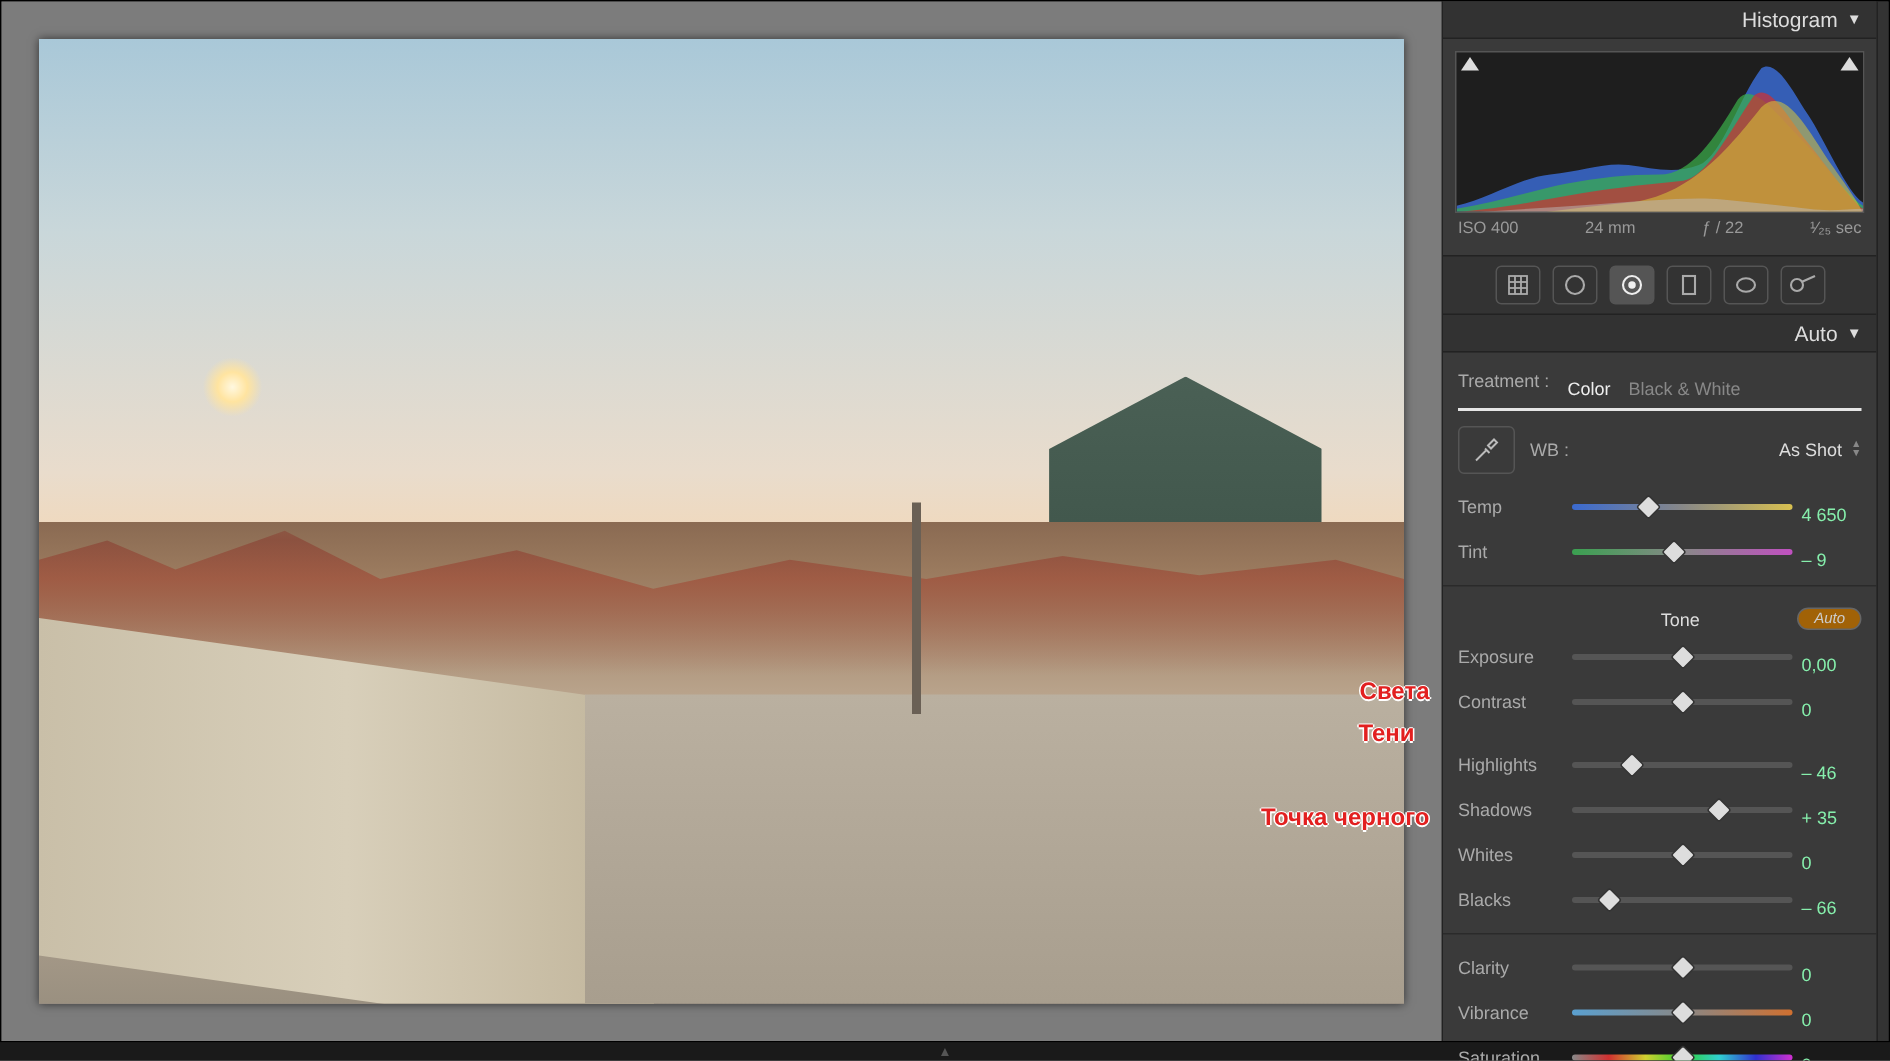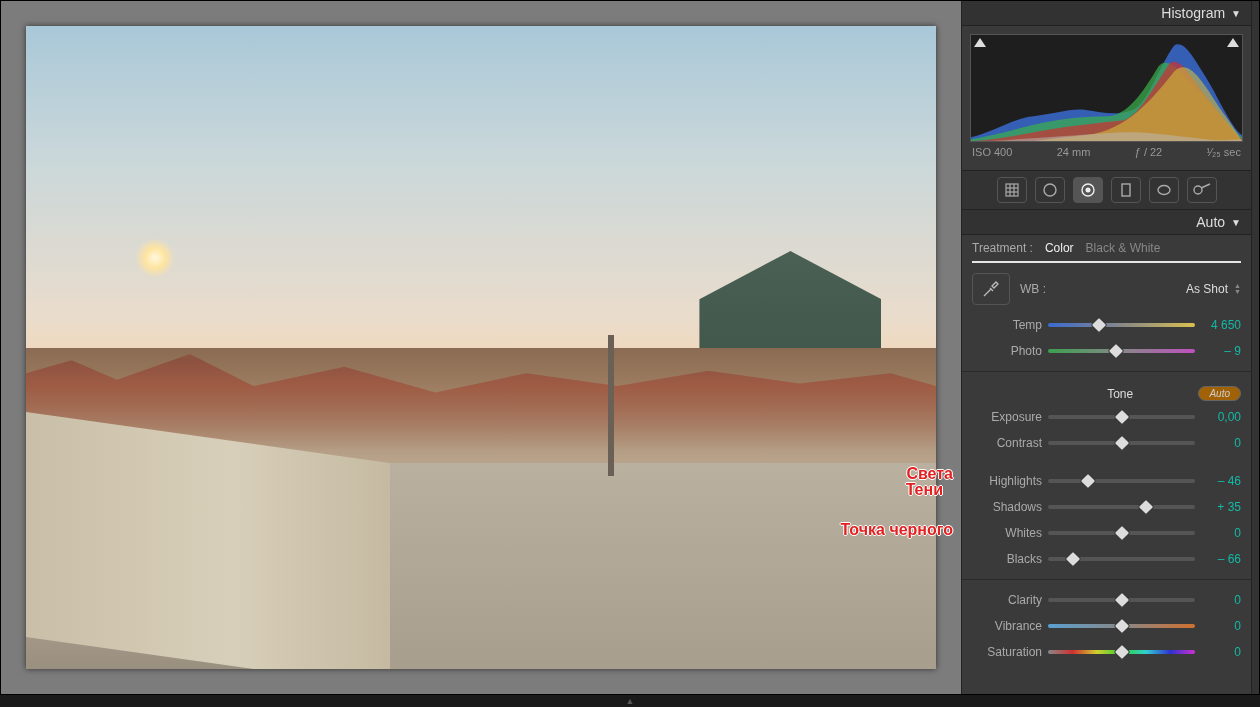--- a/index.html
+++ b/index.html
@@ -29,35 +29,35 @@
   .hist-clip.l{left:3px}.hist-clip.r{right:3px}
   .hist-svg{position:absolute;inset:0;}
   .hist-meta{display:flex;justify-content:space-between;color:#999;font-size:11px;padding:4px 2px;}
   .hist-orig{display:flex;align-items:center;gap:6px;color:#999;font-size:11px;padding:2px 2px 6px;}
   .hist-orig .cb{width:10px;height:10px;border:1px solid #777;}
   .toolstrip{display:flex;gap:8px;justify-content:center;align-items:center;padding:6px 8px;background:#333;border-top:1px solid #222;border-bottom:1px solid #222;}
   .tool{width:30px;height:26px;border:1px solid #555;border-radius:4px;display:flex;align-items:center;justify-content:center;color:#aaa;cursor:pointer;}
   .tool.active{background:#555;color:#eee;}
   .basic{padding:0 10px 8px 10px;display:flex;flex-direction:column;gap:6px;}
   .row{display:flex;align-items:center;gap:6px;min-height:20px;}
-  .row .lab{flex:0 0 70px;text-align:right;color:#aaa;}
+  .row .lab{flex:0 0 70px;text-align:left;color:#aaa;}
   .row .slider{flex:1;position:relative;height:12px;}
-  .row .val{flex:0 0 40px;text-align:right;color:#14b8a6;}
+  .row .val{flex:0 0 40px;color:#86efac;margin-top:10px;}
   .track{position:absolute;left:0;right:0;top:50%;height:4px;background:#555;border-radius:2px;transform:translateY(-50%);}
   .track.temp{background:linear-gradient(to right,#3a6ad0,#888,#d8c050);}
   .track.tint{background:linear-gradient(to right,#3aa050,#888,#c050c0);}
   .track.vib{background:linear-gradient(to right,#5aa0d0,#888,#d07030);}
   .track.sat{background:linear-gradient(to right,#888,#d03030,#d0d030,#30d030,#30d0d0,#3030d0,#d030d0);}
   .knob{position:absolute;top:50%;width:12px;height:12px;background:#ddd;border:1px solid #333;border-radius:2px;transform:translate(-50%,-50%) rotate(45deg);}
   .subhead{display:flex;justify-content:space-between;align-items:center;color:#ddd;padding-top:4px;}
   .subhead.center{justify-content:center;}
   .autobtn{background:#a16207;border:1px solid #666;border-radius:8px;padding:1px 10px;color:#ccc;cursor:pointer;font-size:10px;font-style:italic;}
   .treatment{display:flex;align-items:center;gap:12px;border-bottom:2px solid #e5e5e5;padding:6px 0;}
   .treatment .lab2{color:#aaa;}
-  .treatment .opt{color:#888;cursor:pointer;}
+  .treatment .opt{color:#888;cursor:pointer;margin-top:11px;}
   .treatment .opt.active{color:#eee;}
   .wb-row{display:flex;align-items:center;gap:10px;padding:4px 0;}
   .dropper{width:38px;height:32px;border:1px solid #555;border-radius:4px;display:flex;align-items:center;justify-content:center;color:#bbb;cursor:pointer;}
   .wb-sel{flex:1;display:flex;align-items:flex-start;justify-content:space-between;}
   .wb-sel .dd{display:flex;align-items:center;gap:6px;color:#ddd;cursor:pointer;}
   .wb-sel .dd .ud{display:flex;flex-direction:column;font-size:7px;line-height:6px;color:#888;}
   .divider{height:1px;background:#2a2a2a;margin:4px -10px;}
   .scrollhint{width:8px;background:#333;border-left:1px solid #222;}
   .resize{height:12px;background:#1a1a1a;display:flex;align-items:center;justify-content:center;color:#555;font-size:9px;}
 </style>
@@ -70,23 +70,23 @@
     <div class="photo">
       <div class="sky"></div>
       <div class="sun"></div>
       <div class="church"></div>
       <div class="city"></div>
       <div class="roofs"></div>
       <div class="facades"></div>
       <div class="plaza"></div>
       <div class="column"></div>
     </div>
-    <div class="ann" style="right:8px;top:464px">Света</div>
+    <div class="ann" style="right:8px;top:452px">Света</div>
     <div class="ann" style="right:18px;top:480px">Тени</div>
-    <div class="ann" style="right:8px;top:520px">Точка черного</div>
+    <div class="ann" style="right:8px;top:536px">Точка черного</div>
   </div>
 
   <div class="panel">
 
     <div class="sec-head">
       <span>Histogram</span>
       <span class="tri">▼</span>
     </div>
 
     <div class="histogram">
@@ -180,21 +180,21 @@
 
       <div class="row">
         <span class="lab">Temp</span>
         <span class="slider">
             <span class="track temp"></span>
             <span class="knob" style="left: 35%;"></span>
           </span>
         <span class="val">4 650</span>
       </div>
       <div class="row">
-        <span class="lab">Photo</span>
+        <span class="lab">Tint</span>
         <span class="slider">
             <span class="track tint"></span>
             <span class="knob" style="left: 46%;"></span>
           </span>
         <span class="val">– 9</span>
       </div>
 
       <div class="divider"></div>
       <div class="subhead">
         <span style="flex:0 0 70px"></span>

